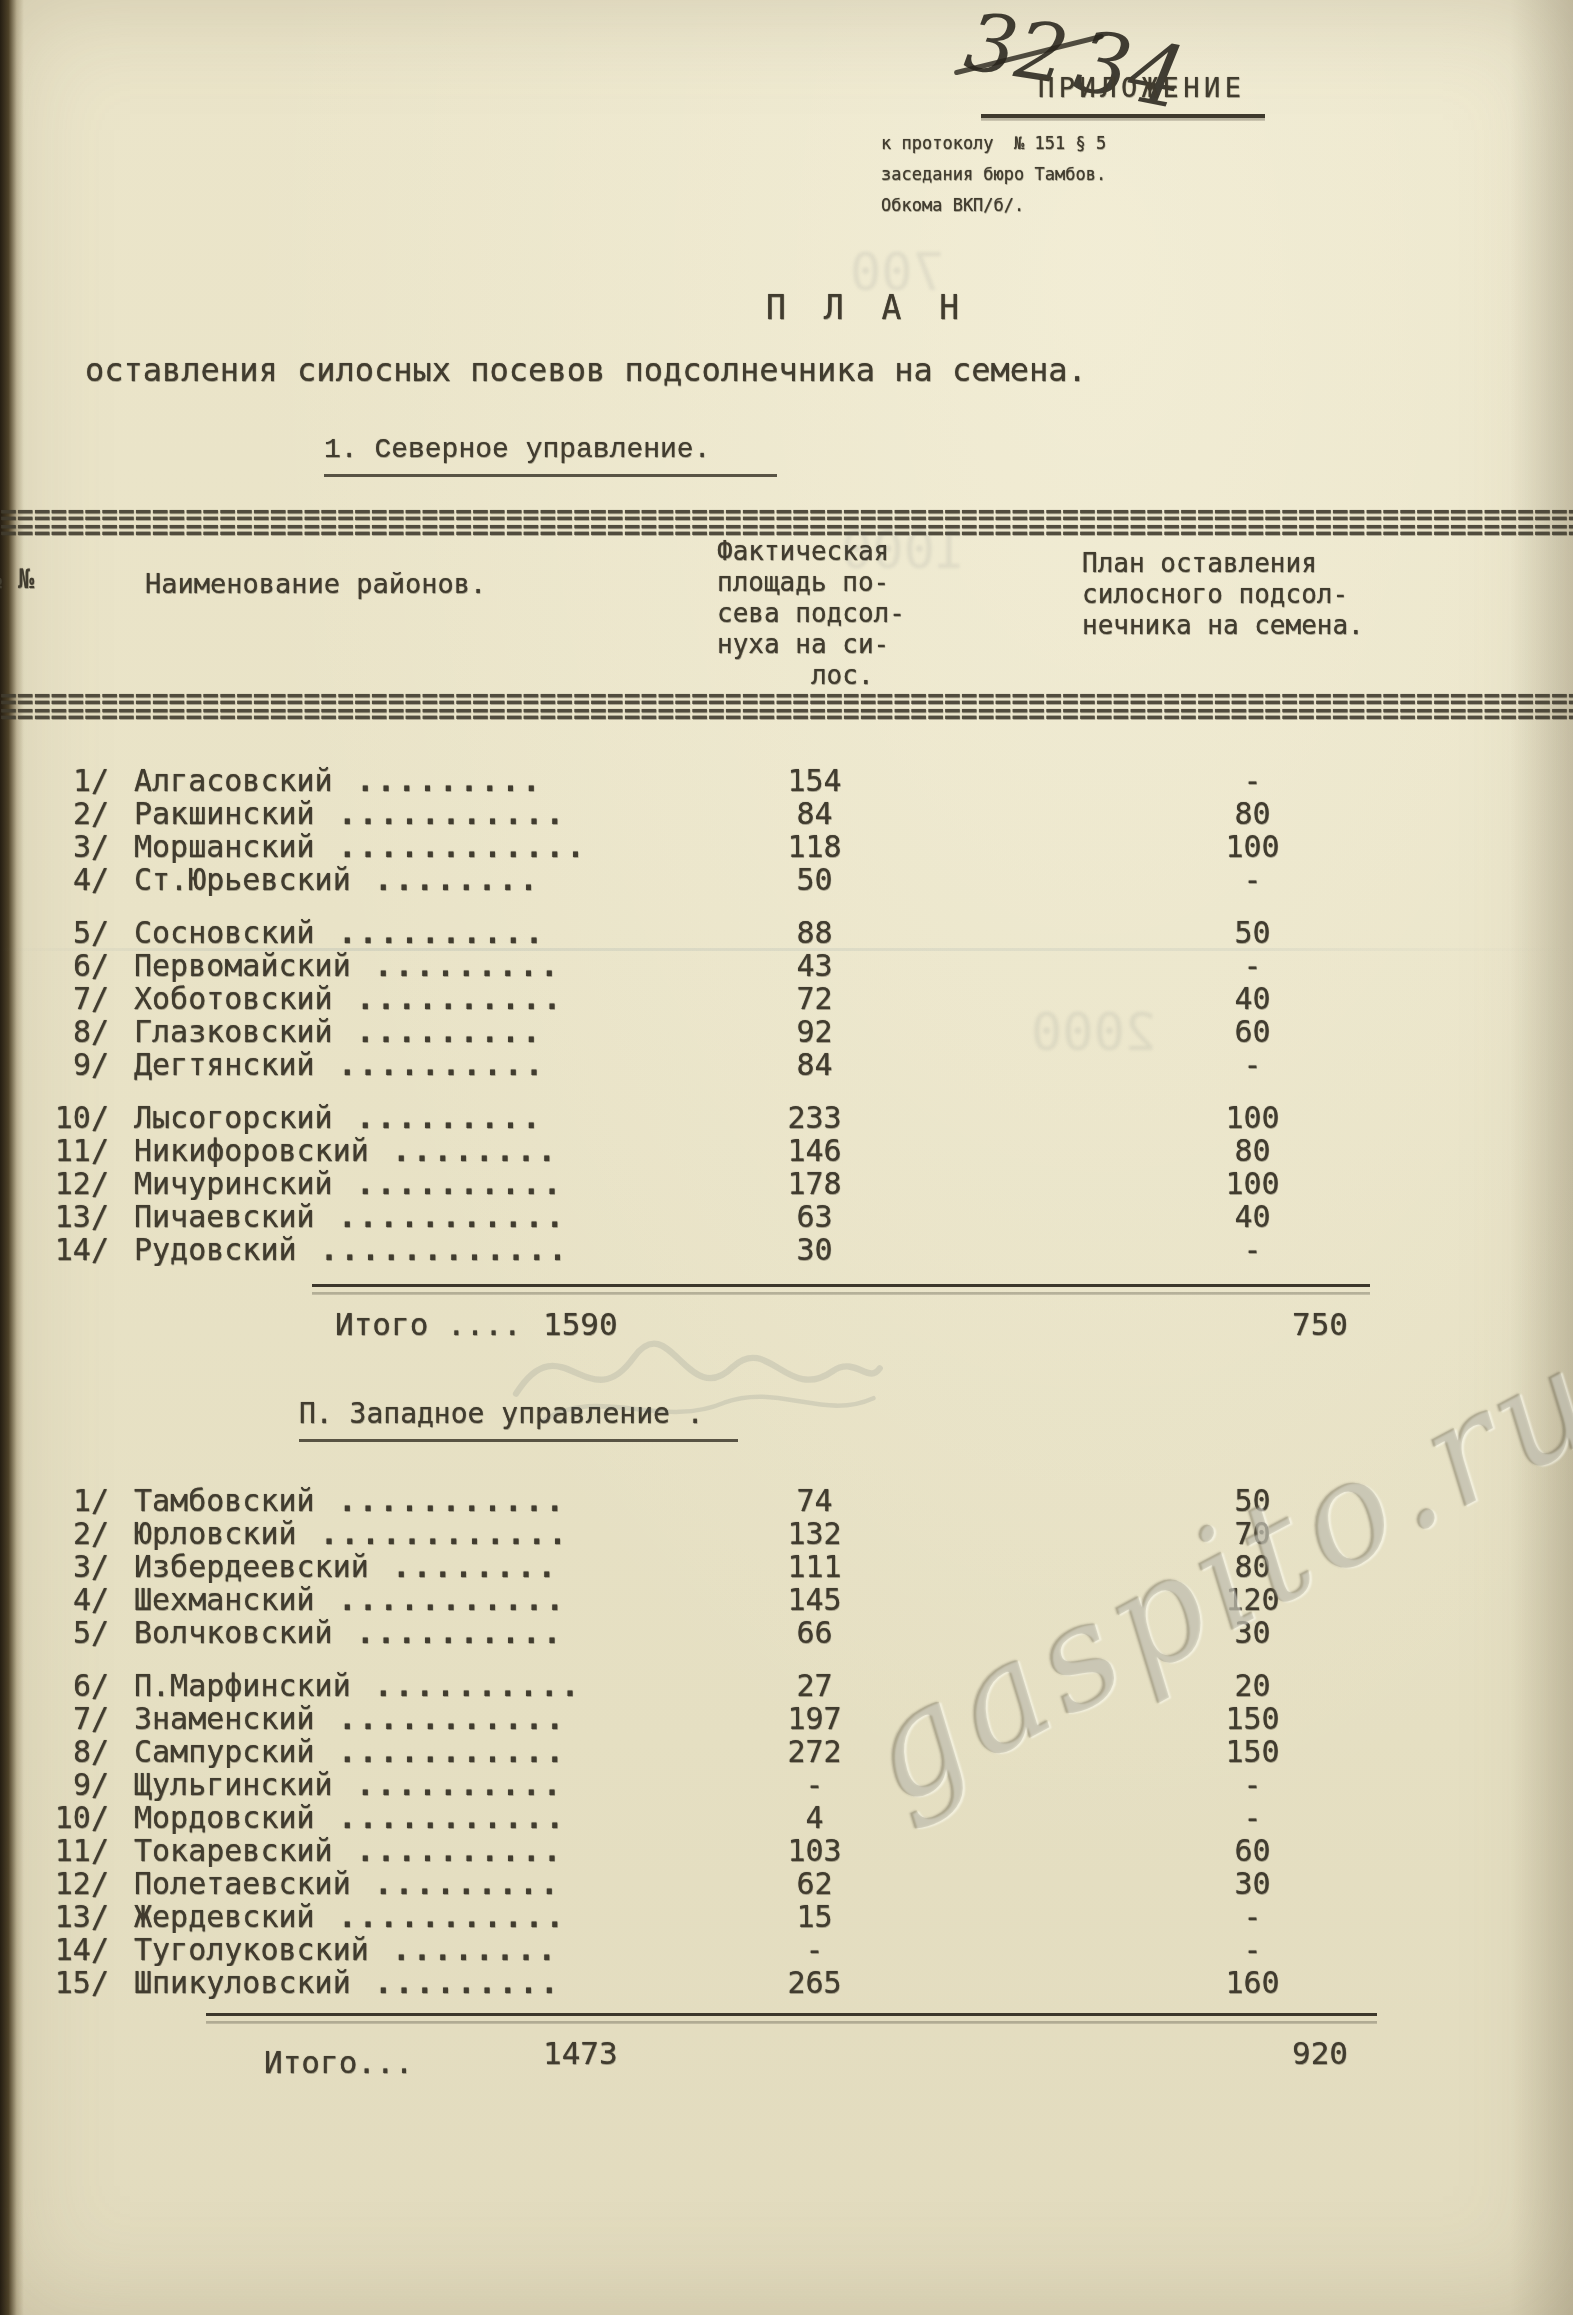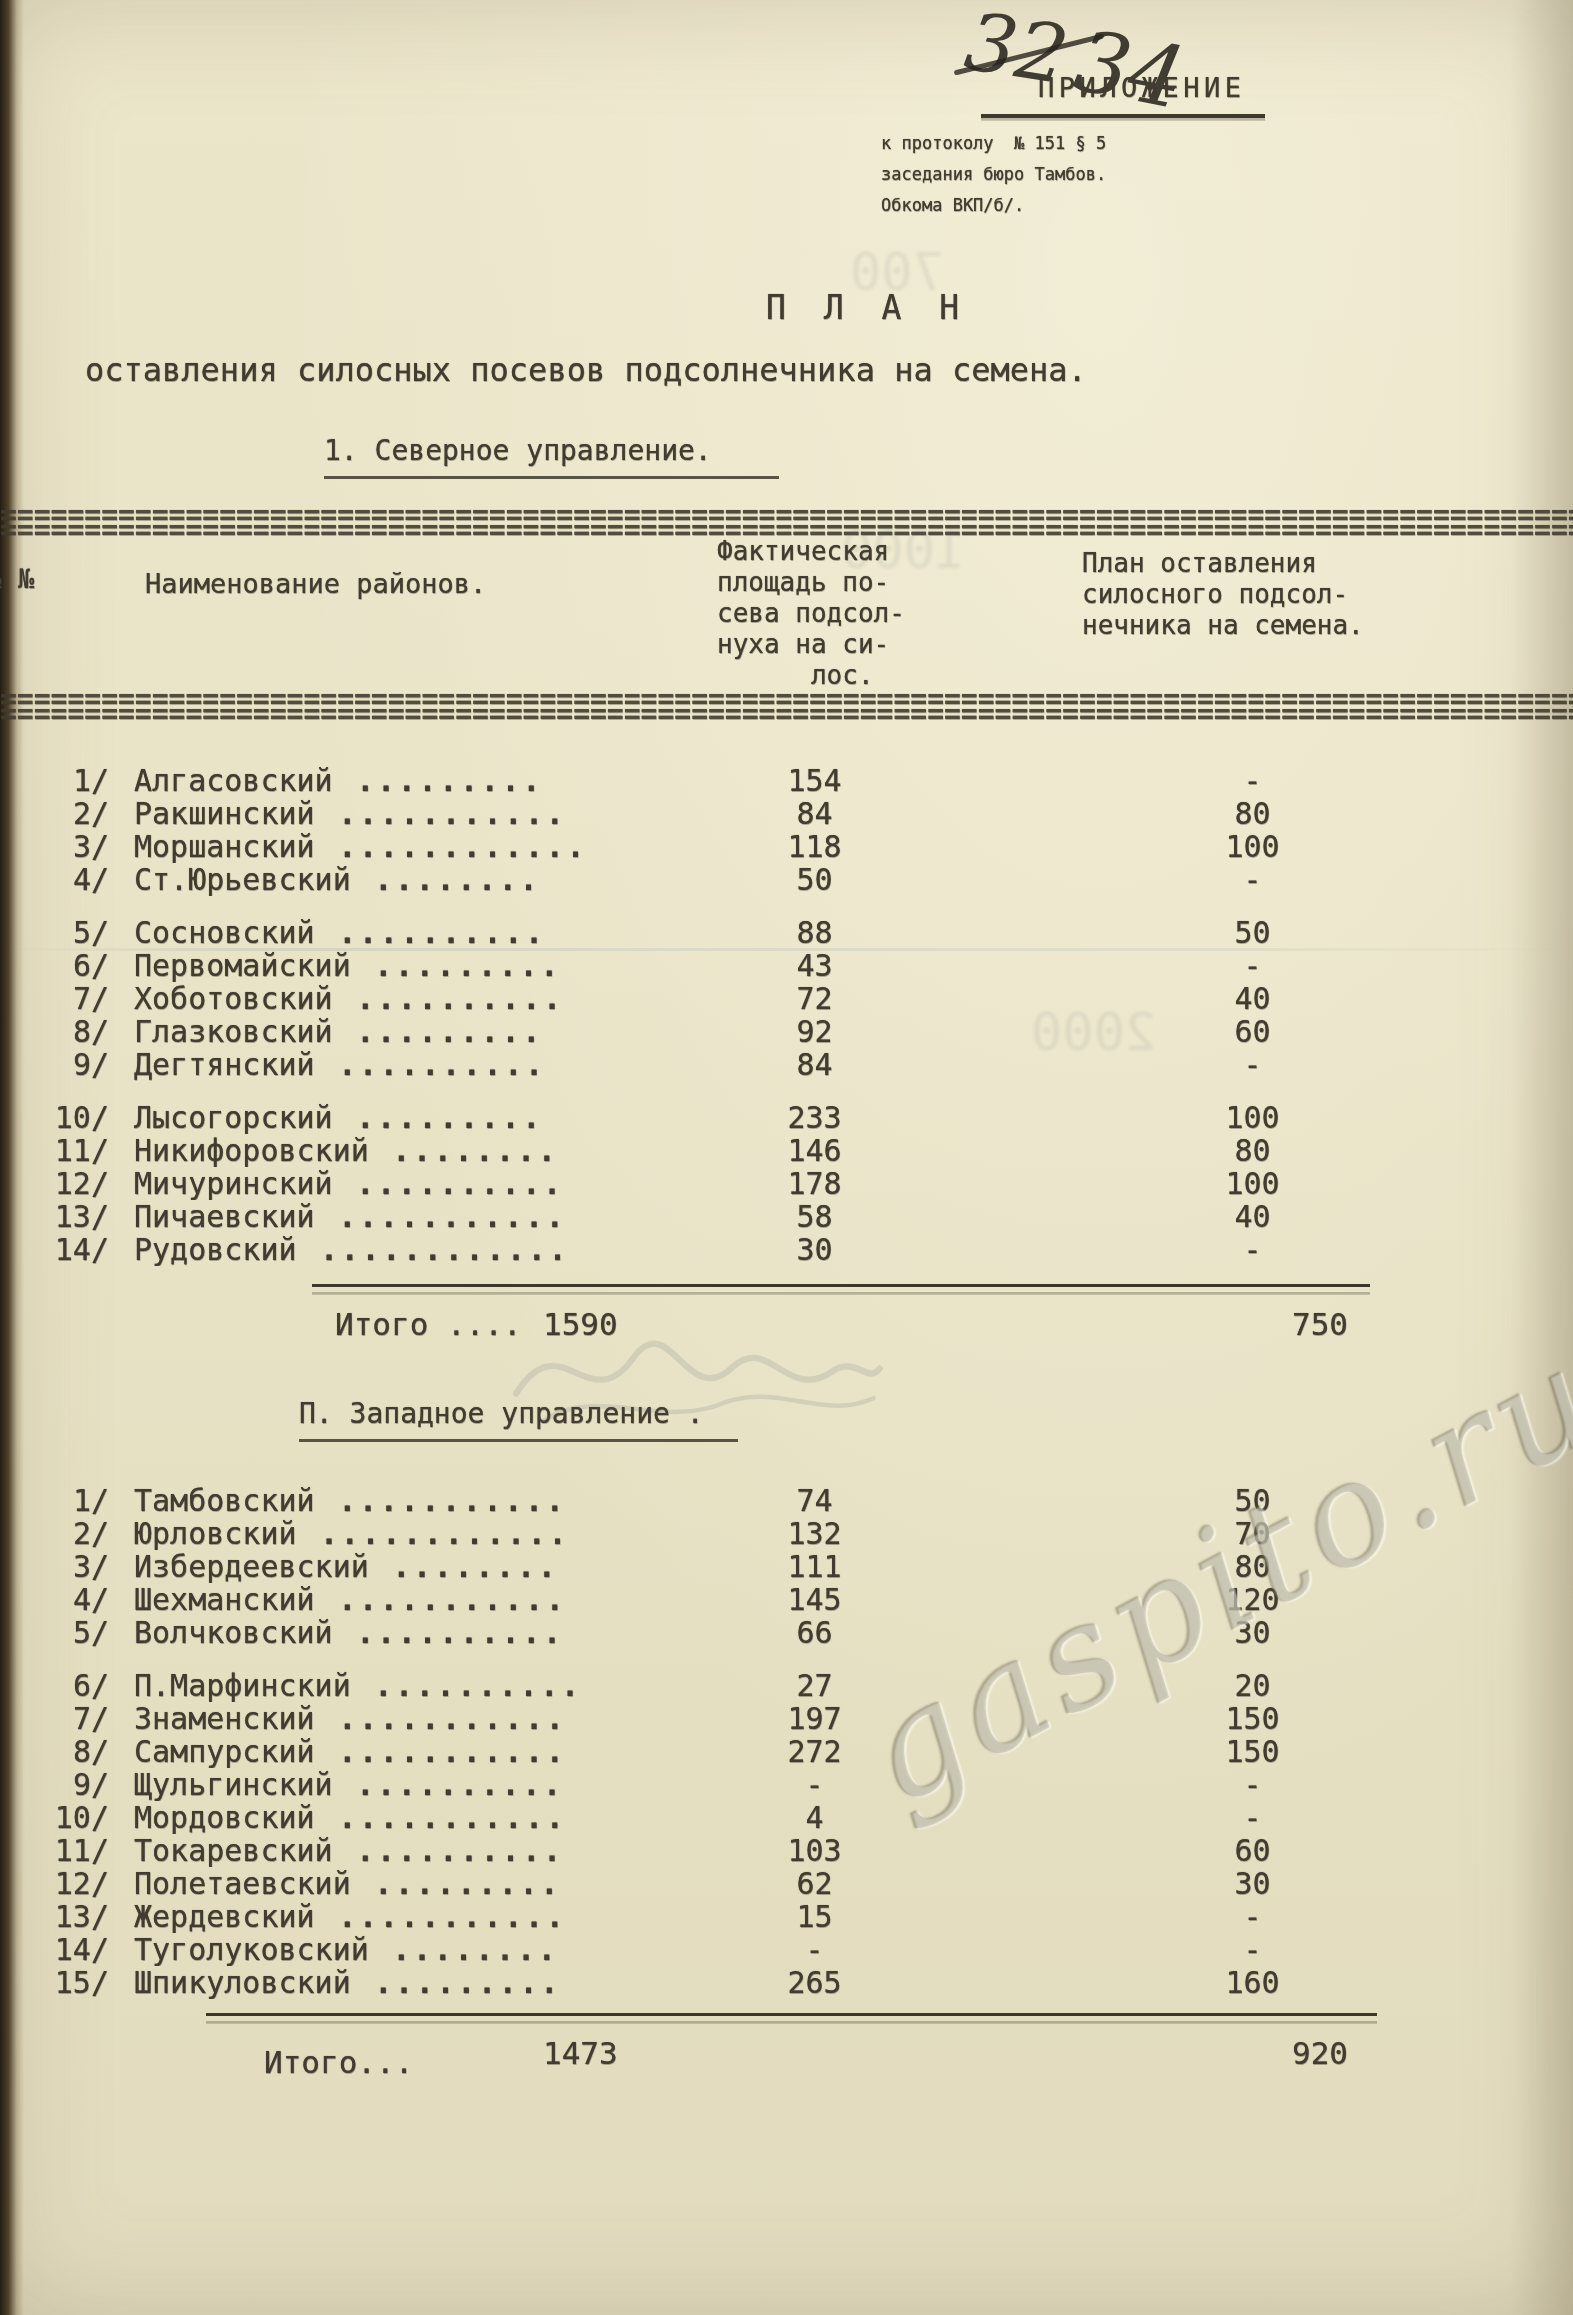--- a/index.html
+++ b/index.html
@@ -33,21 +33,21 @@
   .hw-crossed{left:966px;top:1.8px;font-size:80px;transform:rotate(9deg);}
   .hw-strike{position:absolute;left:952px;top:52px;width:154px;height:5.4px;background:rgba(40,36,28,.8);border-radius:2.7px;transform:rotate(-14deg);}
   .hw-current{left:1076px;top:20px;font-size:85px;transform:rotate(11deg);}
   
   .annex-title{position:absolute;left:1038px;top:72px;font-size:27px;letter-spacing:4.5px;}
   .annex-underline{position:absolute;left:981px;top:114px;width:284px;height:3.6px;background:#3e392d;box-shadow:0 2.7px 0 rgba(62,57,45,.3);}
   .annex-lines{position:absolute;left:881px;top:128px;font-size:17px;line-height:31px;white-space:pre;}
   
   .doc-title{position:absolute;left:0;top:288px;width:968px;text-align:right;font-size:33px;letter-spacing:9px;}
   .doc-subtitle{position:absolute;left:85px;top:351px;font-size:32px;}
-  .sec1-heading{position:absolute;left:324px;top:434px;font-size:28px;padding:0 67px 9px 0;border-bottom:3.6px solid rgba(62,57,45,.85);}
+  .sec1-heading{position:absolute;left:324px;top:434px;font-size:28px;padding:0 67px 9px 0;border-bottom:3.6px solid rgba(62,57,45,.85);font-family:Liberation Mono, monospace;}
   
   .sep{position:absolute;left:0;right:0;font-size:28px;font-weight:700;line-height:15.4px;white-space:pre;overflow:hidden;opacity:.9;}
   .sep1{top:507px;}
   .sep2{top:691px;}
   
   .th-num{position:absolute;left:-14.5px;top:563px;font-size:27px;}
   .th-name{position:absolute;left:145px;top:568px;font-size:27px;}
   .th-area{position:absolute;left:717px;top:536px;font-size:26px;line-height:31px;white-space:pre;}
   .th-plan{position:absolute;left:1082px;top:548px;font-size:26px;line-height:31px;white-space:pre;}
   
@@ -213,21 +213,21 @@
   <div class="row">
     <span class="c-num ink">12/</span>
     <span class="c-name"><span class="nm ink">Мичуринский</span><span class="dots ink">..........</span></span>
     <span class="c-area ink">178</span>
     <span class="c-plan ink">100</span>
   </div>
 
   <div class="row">
     <span class="c-num ink">13/</span>
     <span class="c-name"><span class="nm ink">Пичаевский</span><span class="dots ink">...........</span></span>
-    <span class="c-area ink">58</span>
+    <span class="c-area ink">63</span>
     <span class="c-plan ink">40</span>
   </div>
 
   <div class="row">
     <span class="c-num ink">14/</span>
     <span class="c-name"><span class="nm ink">Рудовский</span><span class="dots ink">............</span></span>
     <span class="c-area ink">30</span>
     <span class="c-plan ink">-</span>
   </div>
 </div>

